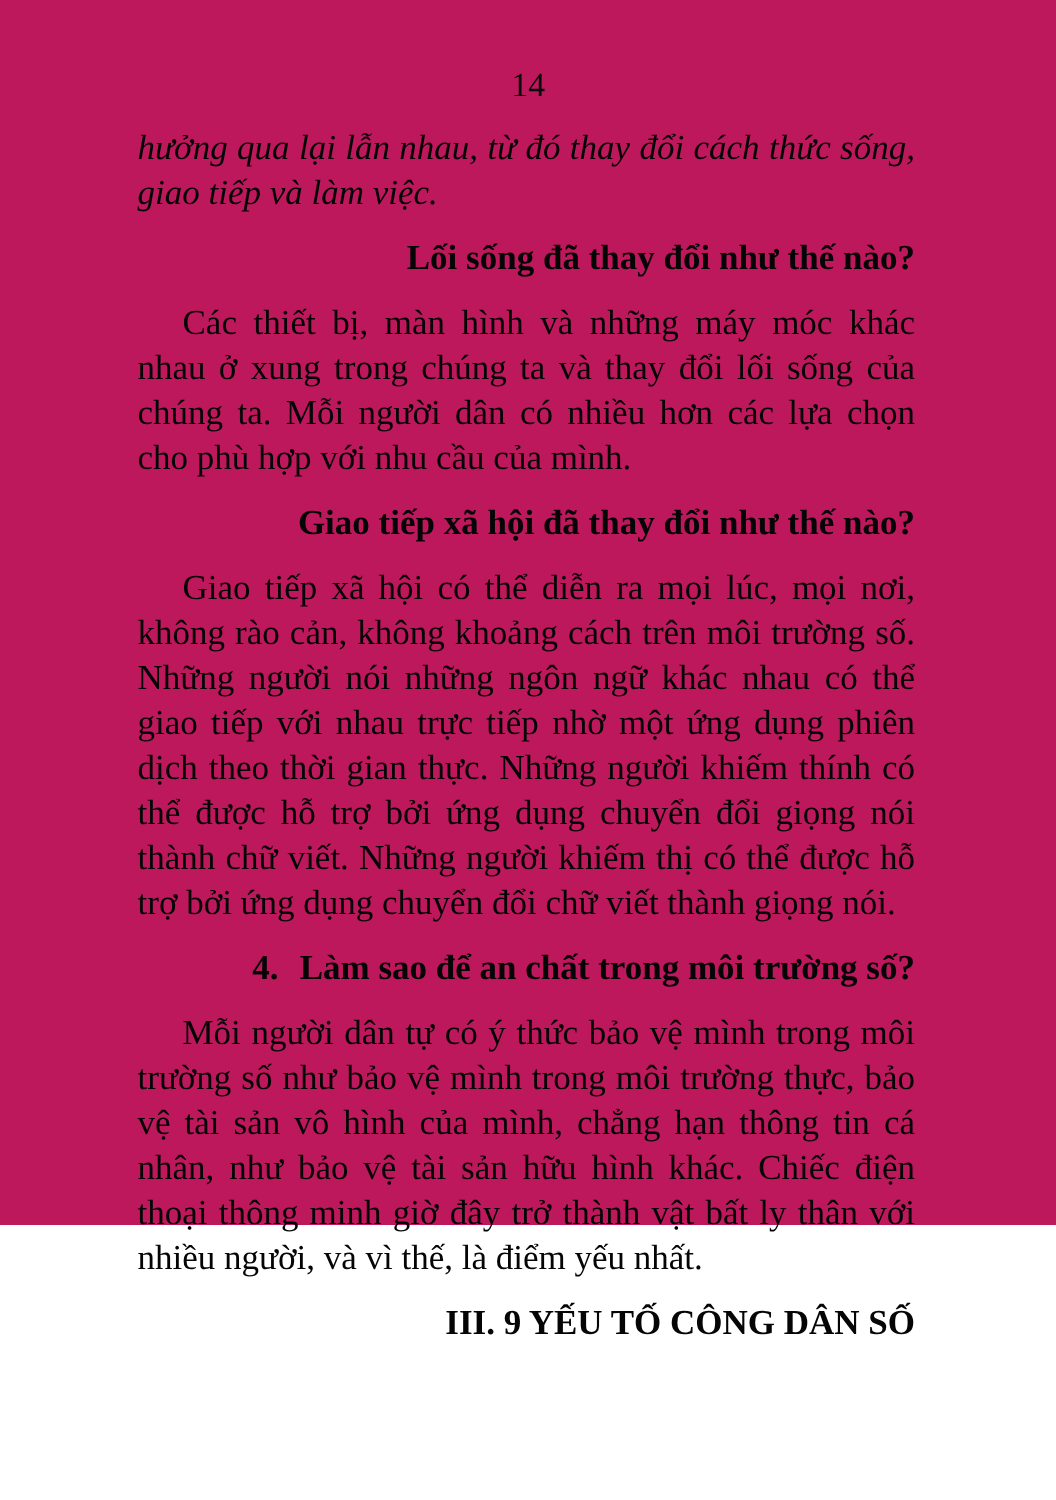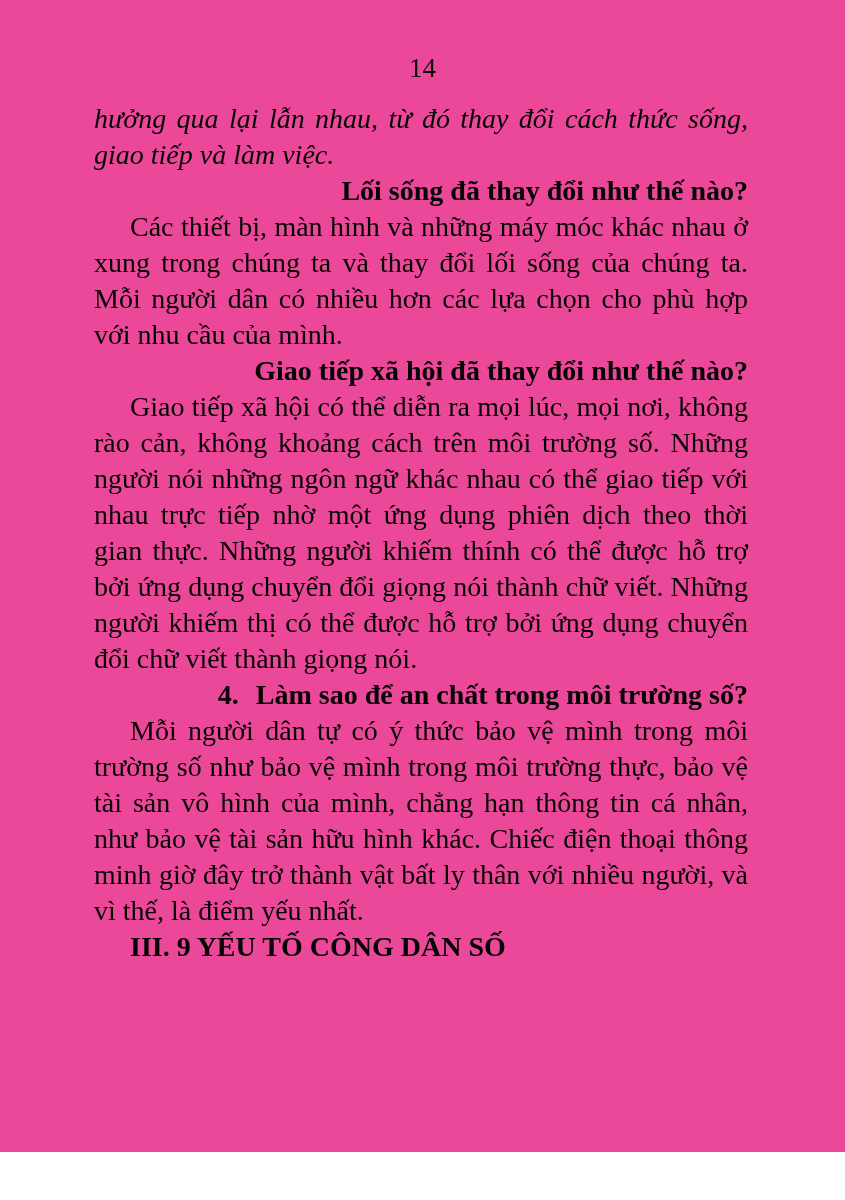--- a/index.html
+++ b/index.html
@@ -11,56 +11,56 @@
     width: 845px;
     height: 1200px;
     background: #ffffff;
     color: #000000;
     font-family: "Liberation Serif", "DejaVu Serif", serif;
     overflow: hidden;
     position: relative;
   }
   .page {
     width: 845px;
-    height: 1152px;
-    background: #ec4899;
+    height: 980px;
+    background: #be185d;
   }
   .page-number {
     padding-top: 52px;
     text-align: center;
     font-size: 27px;
     line-height: 32px;
     color: #0a0a0a;
   }
   .text-column {
     width: 654px;
     margin-left: 94px;
     margin-top: 17px;
     font-size: 28px;
     line-height: 36px;
     text-align: justify;
     text-justify: inter-word;
     color: #050505;
   }
   .text-column p {
-    margin: 0;
+    margin: 16px;
     padding: 0;
     text-indent: 36px;
   }
   p.continuation {
     font-style: italic;
     text-indent: 0;
   }
   p.subheading {
     font-weight: bold;
     text-align: right;
   }
   p.section-heading {
     font-weight: bold;
-    text-align: left;
+    text-align: right;
   }
   .heading-gap {
     display: inline-block;
     width: 17px;
   }
 </style>
 </head>
 <body>
 
 <div class="page">

